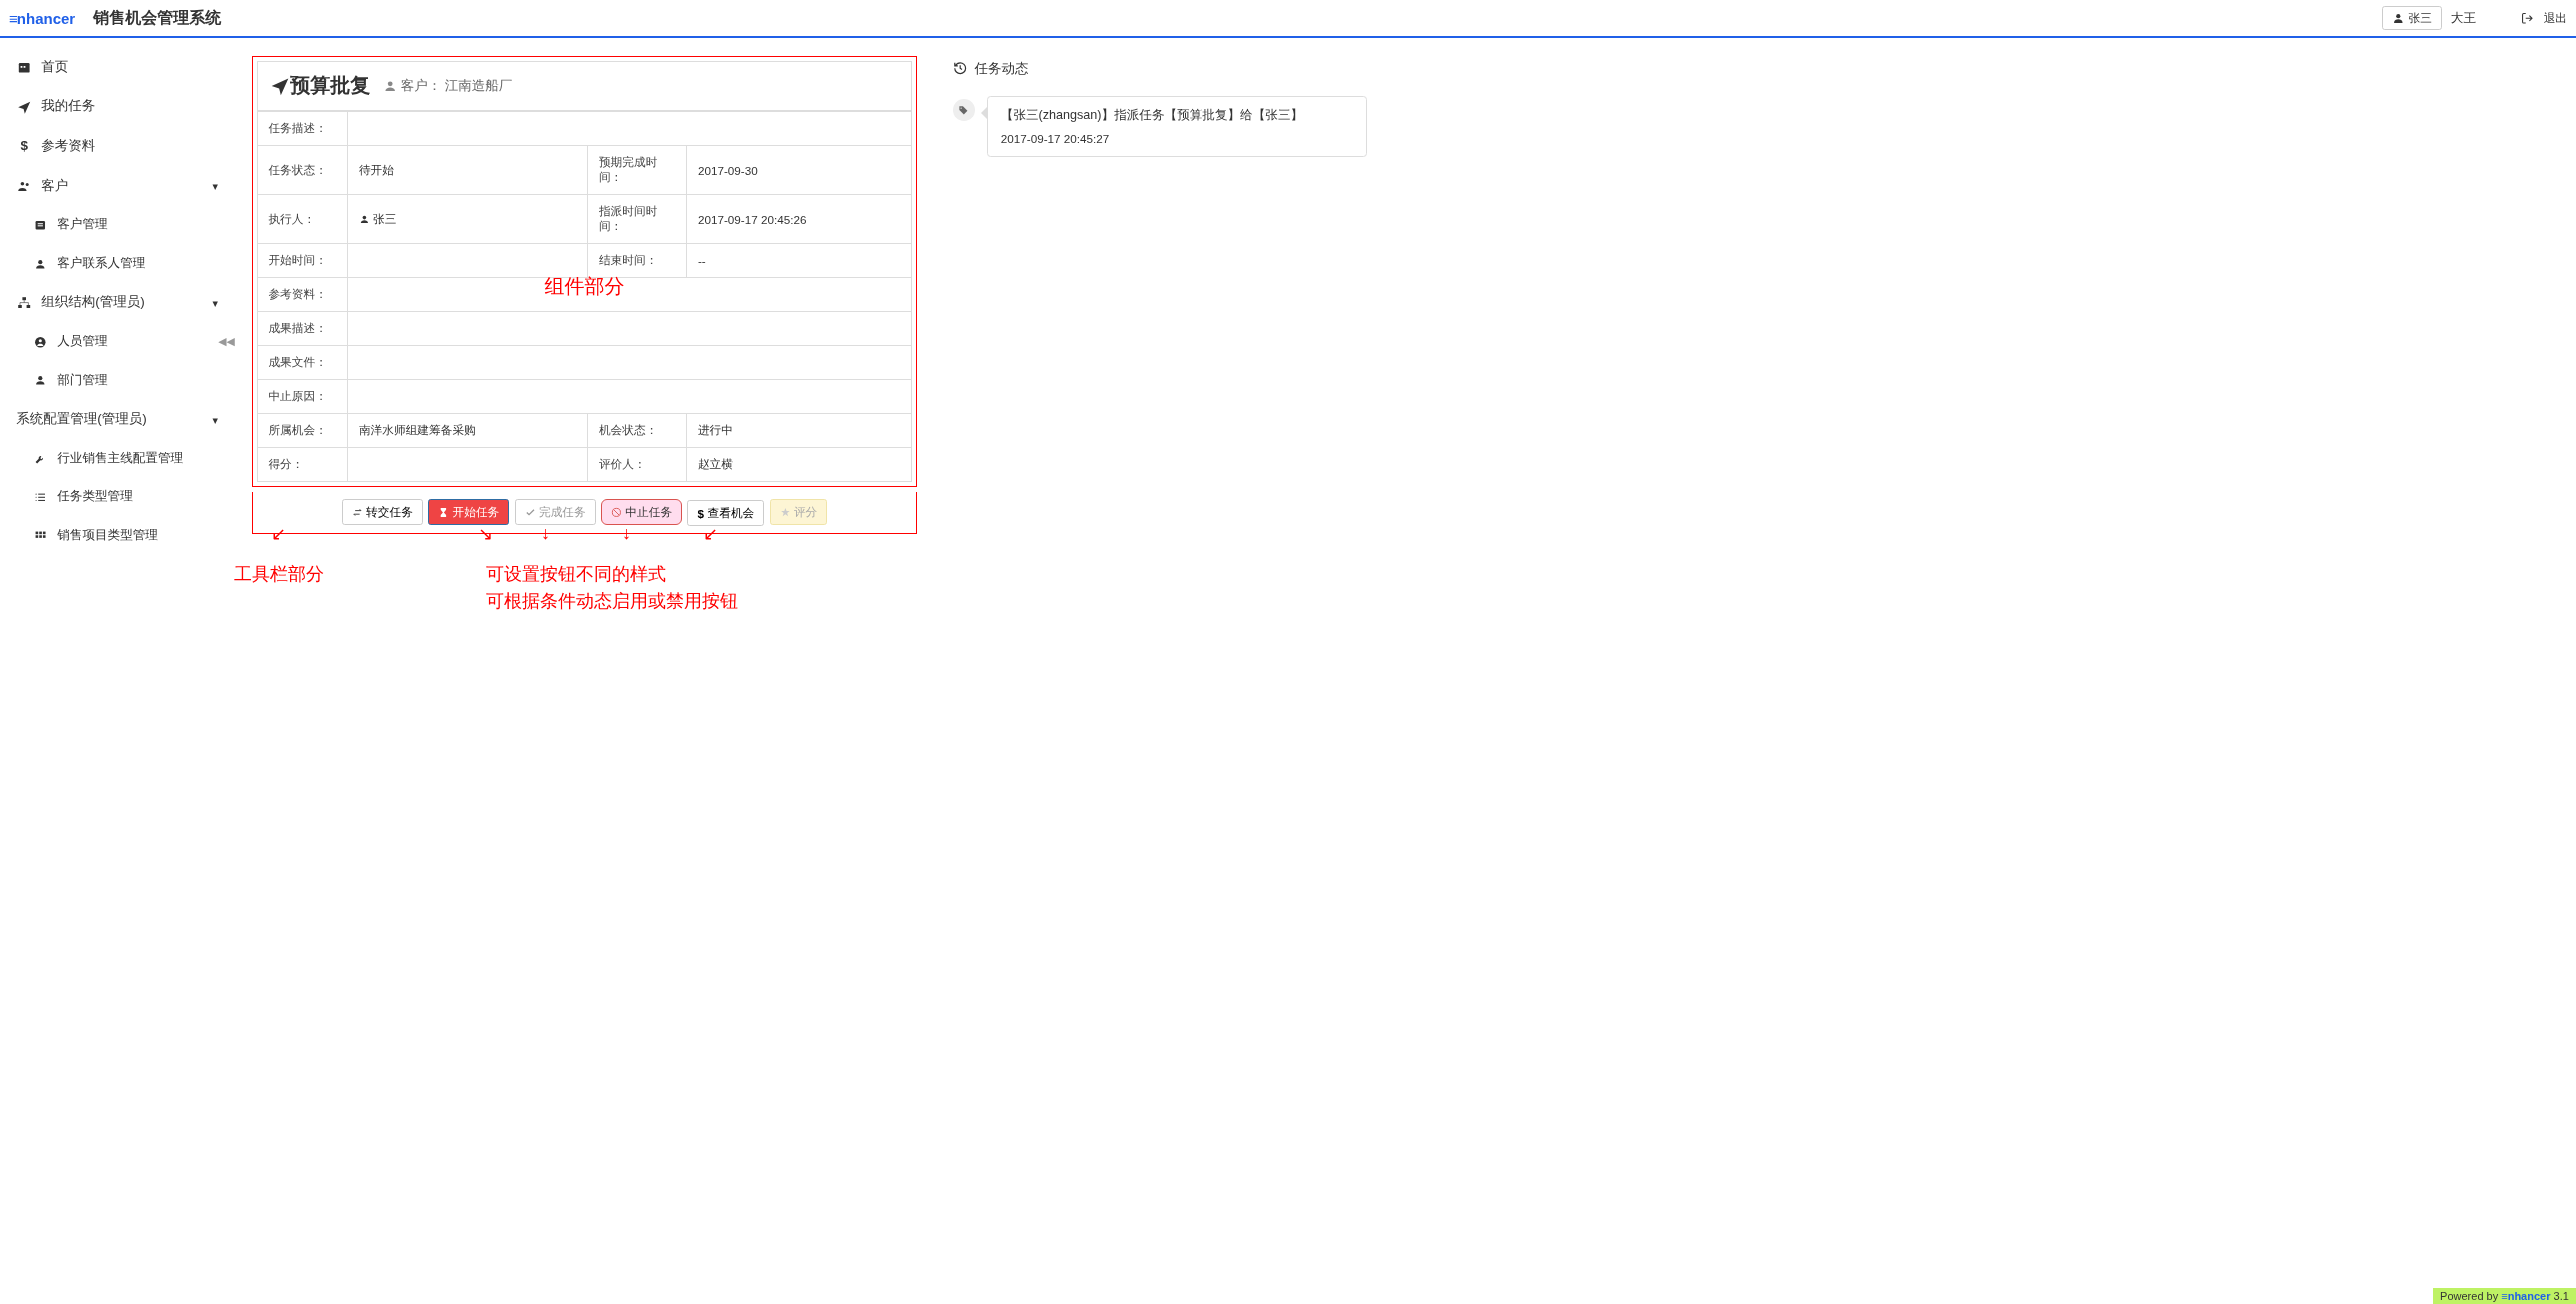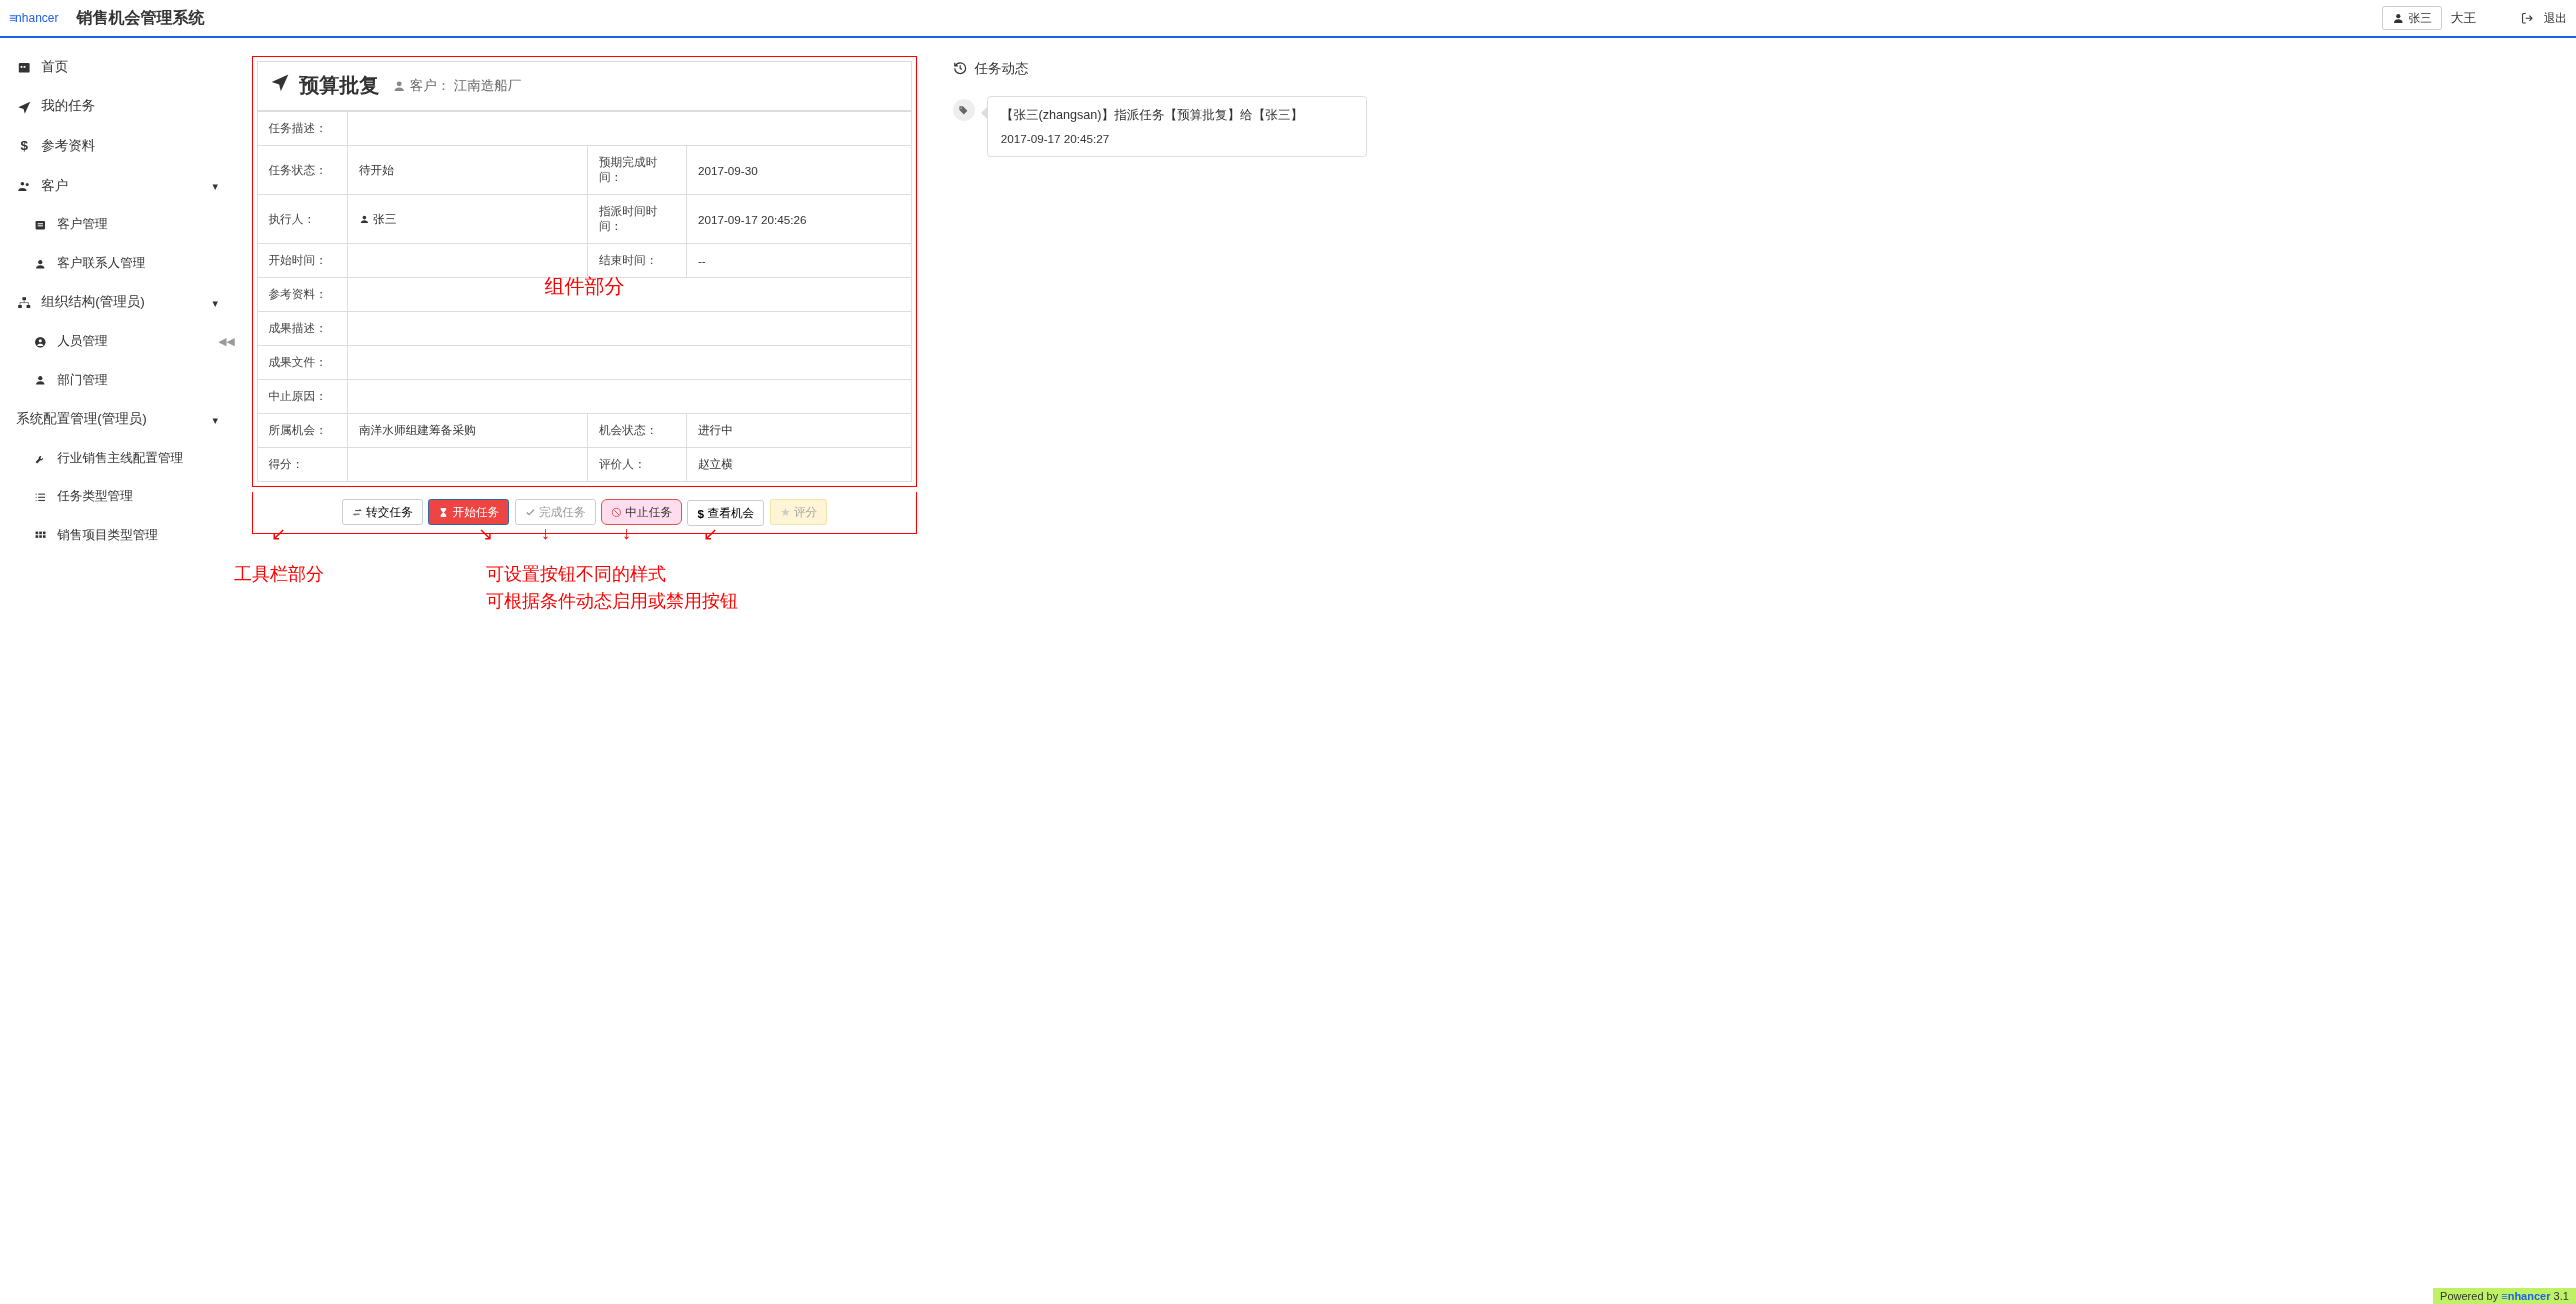--- a/index.html
+++ b/index.html
@@ -1,20 +1,20 @@
 <!DOCTYPE html>
 <html style="font-size:14.4px"><head>
   <meta charset="utf-8">
   <style>
     * { box-sizing: border-box; margin: 0; padding: 0; }
     body { font-family: -apple-system, "Helvetica Neue", Arial, sans-serif; font-size: 12.6px; color: #333; background: #fff; }
     
     .top-bar { height: 38px; border-bottom: 2.7px solid #2060e8; display: flex; align-items: center; padding: 0 9px; justify-content: space-between; }
     .top-left { display: flex; align-items: center; gap: 18px; }
-    .logo { color: #2060e8; font-weight: normal; font-size: 12px; }
+    .logo { color: #2060e8; font-weight: bold; font-size: 15px; }
     .logo .bars { letter-spacing: -0.9px; }
     .sys-title { font-size: 16px; font-weight: bold; }
     .top-right { display: flex; align-items: center; gap: 9px; }
     .user-btn { border: 0.9px solid #ccc; padding: 3.6px 9px; border-radius: 2.7px; display: inline-flex; align-items: center; gap: 3.6px; font-size: 11.7px; cursor: pointer; }
     .logout { display: inline-flex; align-items: center; gap: 10px; cursor: pointer; font-size: 11.7px; margin-left: 36px; }
     
     .container { display: flex; height: calc(100vh - 38px - 20px); }
     
     .sidebar { width: 234px; padding: 9px 7.2px; position: relative; }
     .nav-item { display: flex; align-items: center; gap: 9px; padding: 10.8px 9px; font-size: 13.5px; font-weight: 500; cursor: pointer; justify-content: space-between; }
@@ -24,21 +24,21 @@
     .chev::after { content: "▾"; font-size: 10.8px; }
     .collapse-handle { position: absolute; right: -0.9px; top: 297px; color: #999; font-size: 10.8px; cursor: pointer; }
     
     .main { flex: 1; padding: 18px; position: relative; display: flex; gap: 36px; }
     .left-col { width: 665px; }
     .right-col { flex: 1; max-width: 414px; }
     
     .panel-box { border: 1.8px solid red; }
     .panel-inner { border: 0.9px solid #ddd; margin: 3.6px; }
     .panel-header { padding: 10.8px 12.6px; border-bottom: 0.9px solid #ddd; display: flex; align-items: center; gap: 12.6px; }
-    .panel-title { font-size: 20px; font-weight: bold; display: flex; gap: 9px; }
+    .panel-title { font-size: 20px; font-weight: bold; display: flex; align-items: center; gap: 0; }
     .panel-sub { font-size: 13.5px; color: #666; display: flex; align-items: center; gap: 3.6px; }
     
     .detail-table { width: 100%; border-collapse: collapse; position: relative; }
     .detail-table td { border: 0.9px solid #ddd; border-left: none; padding: 9px 10.8px; font-size: 11.7px; }
     .detail-table td:last-child { border-right: none; }
     .detail-table tr:last-child td { border-bottom: none; }
     .lbl { width: 90px; color: #444; }
     .lbl2 { width: 99px; color: #444; }
     .val { color: #333; }
     .red-annot { position: absolute; color: red; font-size: 20px; font-weight: 500; left: 50%; top: 162px; transform: translateX(-50%); pointer-events: none; }

